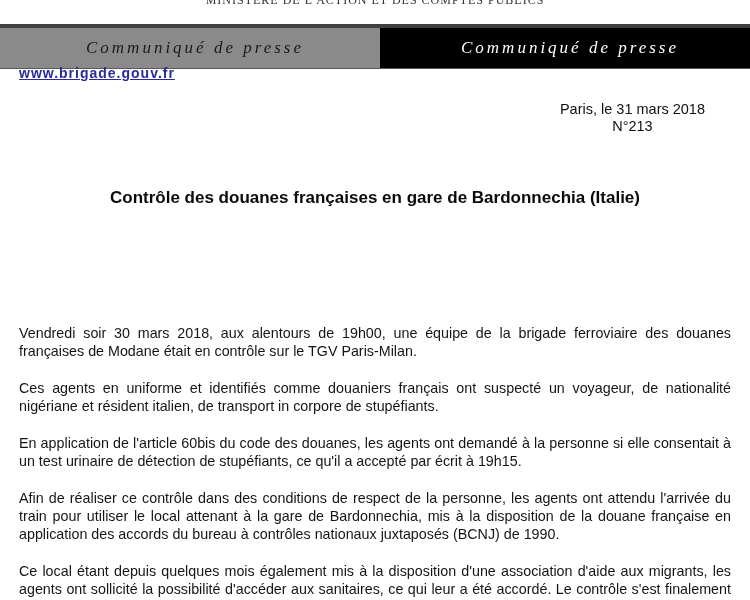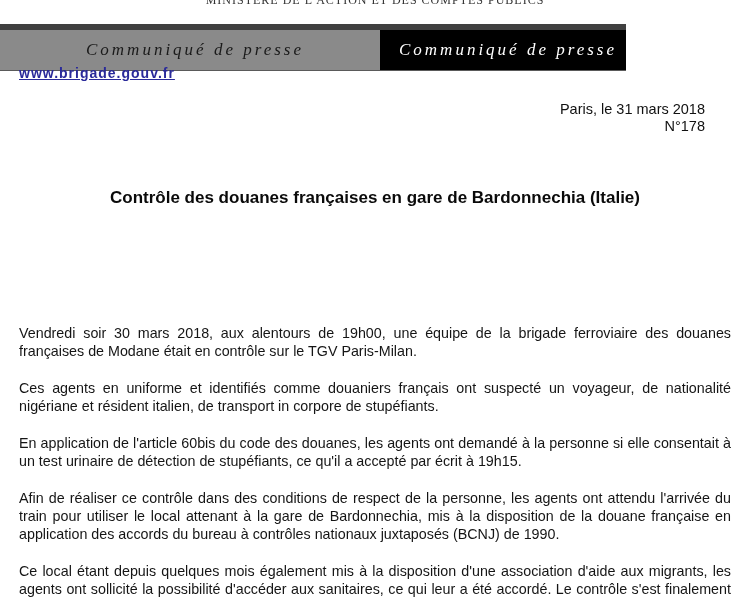--- a/index.html
+++ b/index.html
@@ -23,24 +23,24 @@
       text-align: center;
       font-family: "Liberation Serif", serif;
       font-size: 12px;
       letter-spacing: 1px;
       color: #333333;
     }
     .banner {
       position: absolute;
       top: 24px;
       left: 0;
-      width: 626px;
+      width: 750px;
       height: 40px;
       display: flex;
-      border-top: 6px solid #404040;
+      border-top: 4px solid #404040;
       border-bottom: 1px solid #5a5a5a;
     }
     .banner-left {
       width: 380px;
       background: #8a8a8a;
       display: flex;
       align-items: center;
       justify-content: center;
     }
     .banner-right {
@@ -67,21 +67,21 @@
       font-size: 14px;
       font-weight: bold;
       color: #2a2a9a;
       text-decoration: underline;
       letter-spacing: 1px;
     }
     .dateline {
       position: absolute;
       top: 101px;
       right: 45px;
-      text-align: right;
+      text-align: center;
       font-size: 14.5px;
       line-height: 17px;
       color: #111;
     }
     .title {
       position: absolute;
       top: 188px;
       left: 0;
       width: 750px;
       text-align: center;
@@ -115,21 +115,21 @@
   </div>
   <div class="banner-right">
     <span class="banner-text">Communiqué de presse</span>
   </div>
 </div>
 
 <a class="url">www.brigade.gouv.fr</a>
 
 <div class="dateline">
   <div>Paris, le 31 mars 2018</div>
-  <div>N°178</div>
+  <div>N°213</div>
 </div>
 
 <div class="title">Contrôle des douanes françaises en gare de Bardonnechia (Italie)</div>
 
 <div class="body-text">
   <p>Vendredi soir 30 mars 2018, aux alentours de 19h00, une équipe de la brigade ferroviaire des douanes françaises de Modane était en contrôle sur le TGV Paris-Milan.</p>
   <p>Ces agents en uniforme et identifiés comme douaniers français ont suspecté un voyageur, de nationalité nigériane et résident italien, de transport in corpore de stupéfiants.</p>
   <p>En application de l'article 60bis du code des douanes, les agents ont demandé à la personne si elle consentait à un test urinaire de détection de stupéfiants, ce qu'il a accepté par écrit à 19h15.</p>
   <p>Afin de réaliser ce contrôle dans des conditions de respect de la personne, les agents ont attendu l'arrivée du train pour utiliser le local attenant à la gare de Bardonnechia, mis à la disposition de la douane française en application des accords du bureau à contrôles nationaux juxtaposés (BCNJ) de 1990.</p>
   <p>Ce local étant depuis quelques mois également mis à la disposition d'une association d'aide aux migrants, les agents ont sollicité la possibilité d'accéder aux sanitaires, ce qui leur a été accordé. Le contrôle s'est finalement révélé négatif. Néanmoins, des membres de l'association se sont</p>

